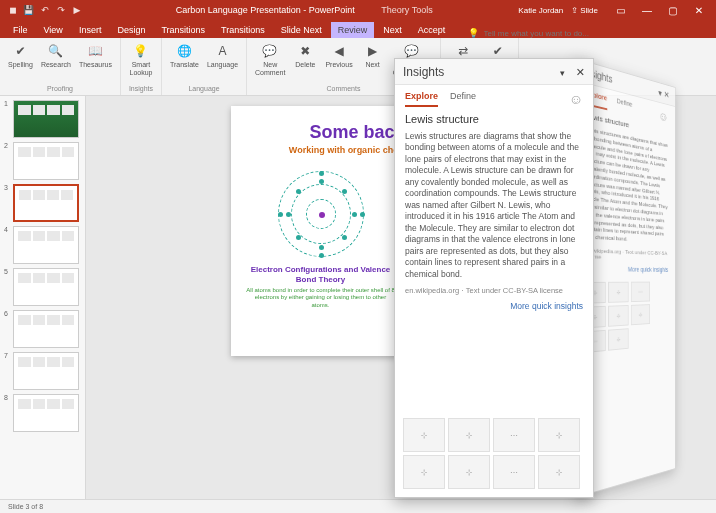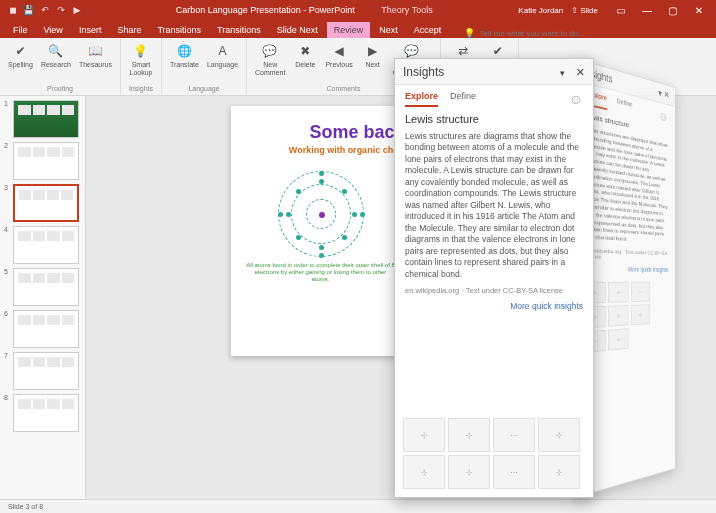--- a/index.html
+++ b/index.html
@@ -7,21 +7,21 @@
 .app { width:716px; height:513px; position:relative; }
 .titlebar { height:20px; background:#b22f1e; display:flex; align-items:center; color:#fff; font-size:9px; }
 .qat { display:flex; gap:6px; padding:0 8px; align-items:center; }
 .qat span { width:10px; height:10px; display:inline-flex; align-items:center; justify-content:center; opacity:.85; }
 .title-center { flex:1; text-align:center; }
 .title-right { display:flex; gap:4px; padding-right:6px; align-items:center; }
 .title-right .user { margin-right:4px; font-size:8px; }
 .wc { width:22px; text-align:center; font-size:10px; }
 .tabsbar { height:18px; background:#b22f1e; display:flex; align-items:flex-end; color:#fff; font-size:9px; padding:0 6px; gap:2px; }
 .tab { padding:3px 7px; cursor:pointer; }
-.tab.active { background:#f9a8d4; color:#444;text-align:center; }
+.tab.active { background:#c4b5fd; color:#444;text-align:center; }
 .tellme { flex:1; display:flex; align-items:center; padding-left:14px; gap:4px; color:#e8c9c4; }
 .tellme input { background:transparent; border:none; color:#fff; font-size:8px; width:120px; outline:none; }
 .ribbon { height:58px; background:#f3f3f3; border-bottom:1px solid #d8d8d8; display:flex; font-size:8px; color:#555; }
 .rgroup { border-right:1px solid #e0e0e0; padding:2px 6px; display:flex; flex-direction:column; justify-content:space-between; }
 .rgroup .btns { display:flex; gap:4px; align-items:flex-start; padding-top:2px; }
 .rbtn { display:flex; flex-direction:column; align-items:center; gap:2px; padding:1px 2px; cursor:pointer; min-width:28px; }
 .rbtn .ic { width:16px; height:16px; display:flex; align-items:center; justify-content:center; font-size:12px; }
 .rbtn .lbl { font-size:7px; text-align:center; line-height:1.1; }
 .rgroup .gname { font-size:7px; text-align:center; color:#888; padding-bottom:1px; }
 .workspace { display:flex; height:calc(100% - 110px); background:#e8e8e8; }
@@ -108,21 +108,21 @@
       <span class="wc">—</span>
       <span class="wc">▢</span>
       <span class="wc">✕</span>
     </div>
   </div>
 
   <div class="tabsbar">
     <div class="tab">File</div>
     <div class="tab">View</div>
     <div class="tab">Insert</div>
-    <div class="tab">Share</div>
+    <div class="tab">Design</div>
     <div class="tab">Transitions</div>
     <div class="tab">Transitions</div>
     <div class="tab">Slide Next</div>
     <div class="tab active">Review</div>
     <div class="tab">Next</div>
     <div class="tab">Accept</div>
     <div class="tellme">
       <span style="font-size:9px;">💡</span>
       <input placeholder="Tell me what you want to do..." style="">
     </div>
@@ -316,20 +316,21 @@
                 <div class="dot" style="left:43px;top:76px;"></div>
               <div class="dot" style="left:20px;top:20px;"></div>
                 <div class="dot" style="left:66px;top:20px;"></div>
               <div class="dot" style="left:20px;top:66px;"></div>
                 <div class="dot" style="left:66px;top:66px;"></div>
               <div class="dot" style="left:2px;top:43px;"></div>
                 <div class="dot" style="left:84px;top:43px;"></div>
               <div class="dot" style="left:43px;top:2px;"></div>
                 <div class="dot" style="left:43px;top:84px;"></div>
             </div>
+            <div class="ctitle">Electron Configurations and Valence Bond Theory</div>
             <div class="cdesc g">All atoms bond in order to complete their outer shell of 8 electrons by either gaining or losing them to other atoms.</div>
           </div>
           <div class="col">
             <div class="lewis">
               <span class="center">Cl</span>
               <span class="f" style="top:4px;left:40px;">F</span>
               <span class="f" style="bottom:4px;left:40px;">F</span>
               <span class="f" style="left:6px;top:40px;">F</span>
               <span class="f" style="right:6px;top:40px;">F</span>
               <span class="ldot" style="top:20px;left:44px;"></span>

